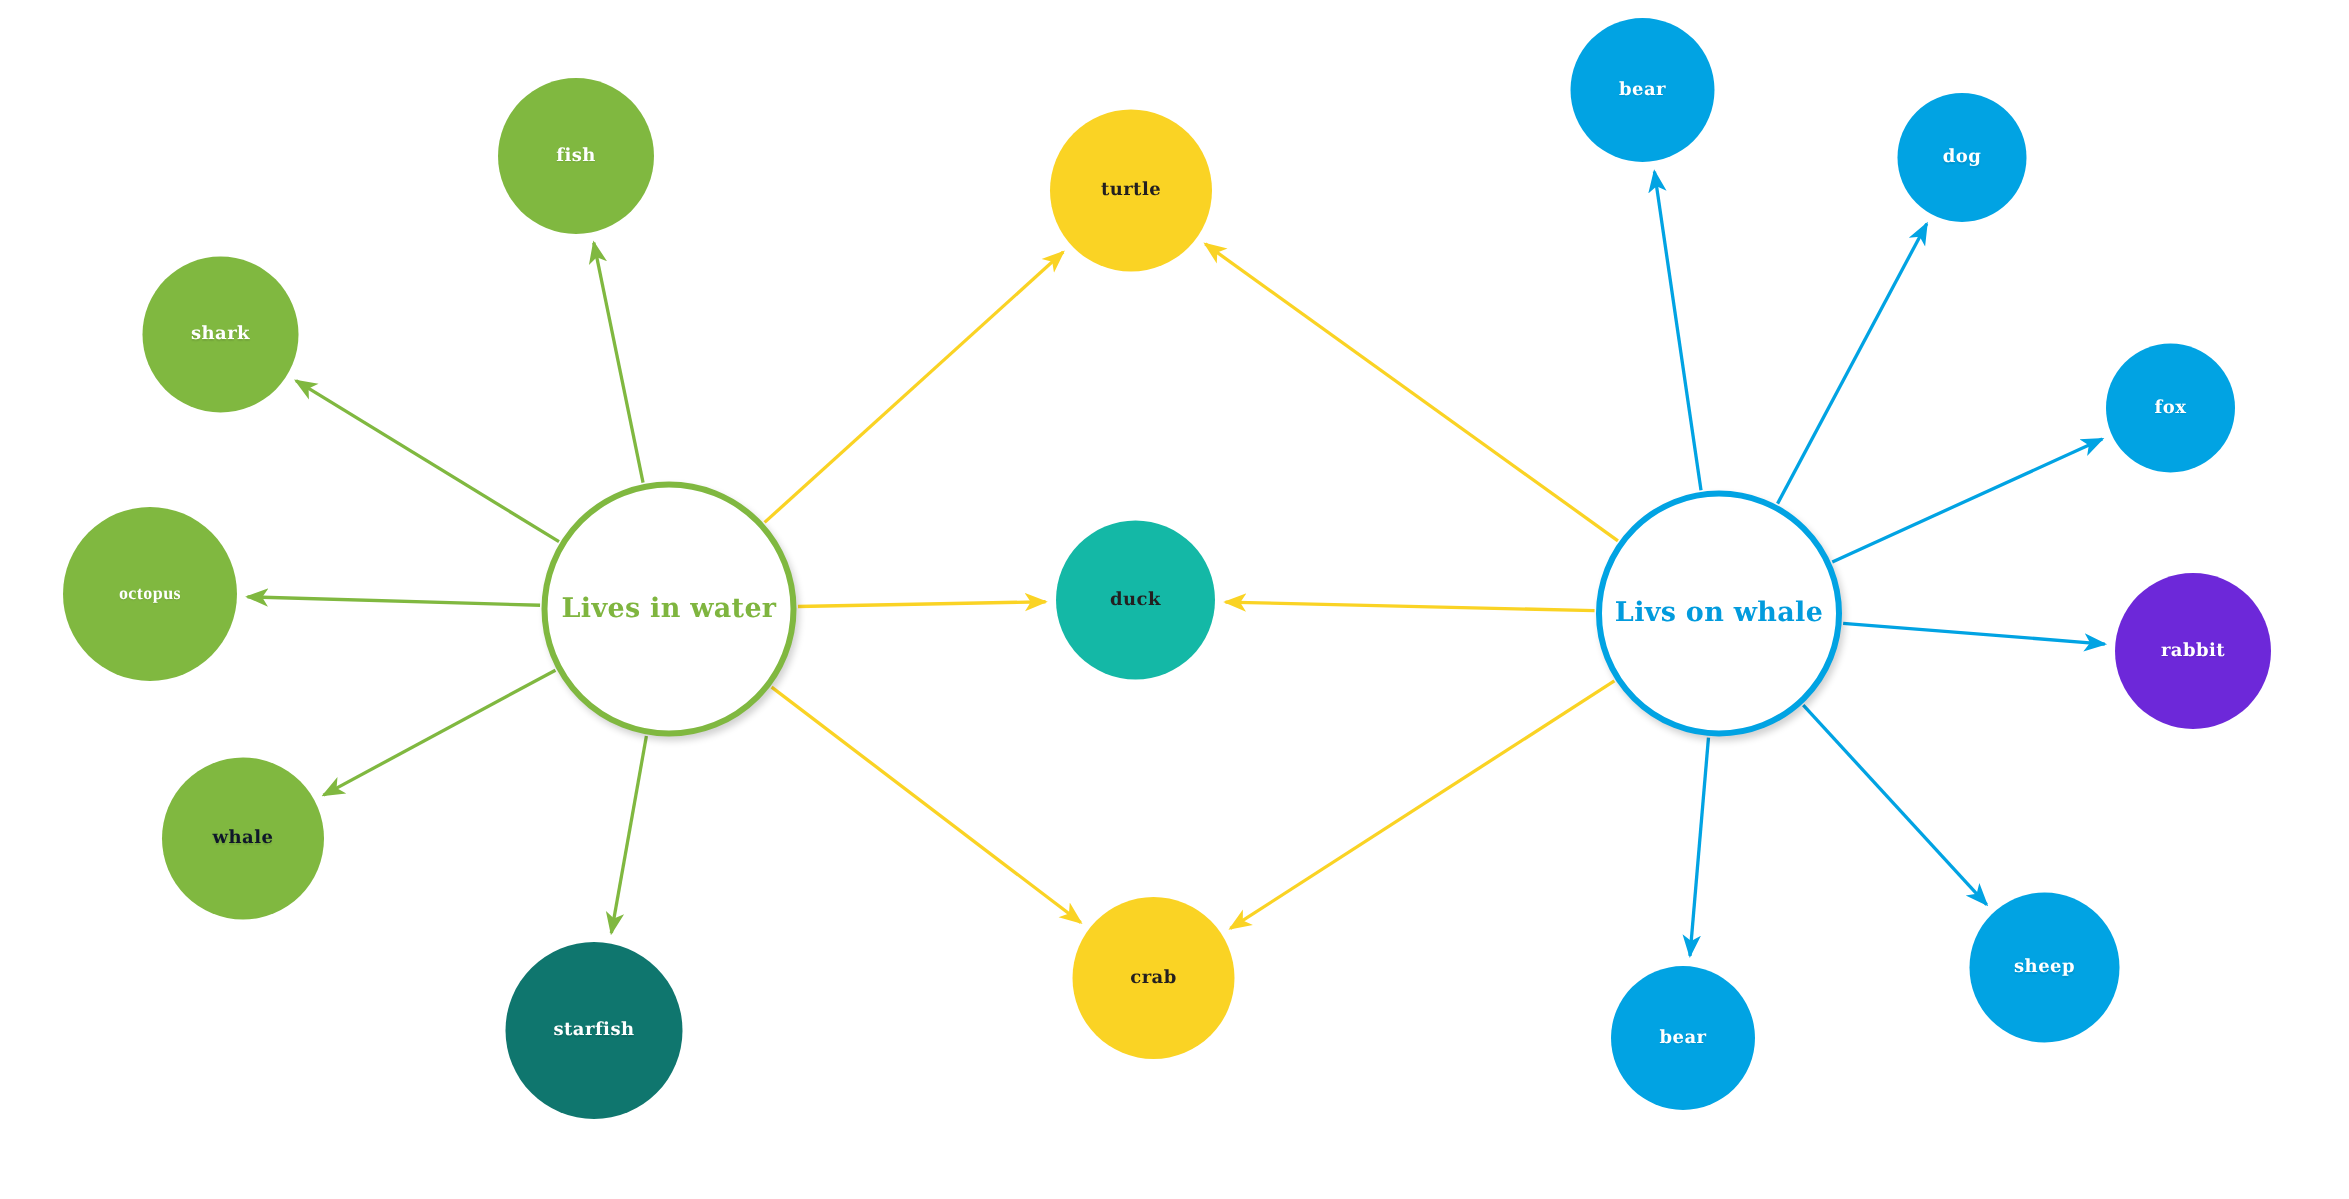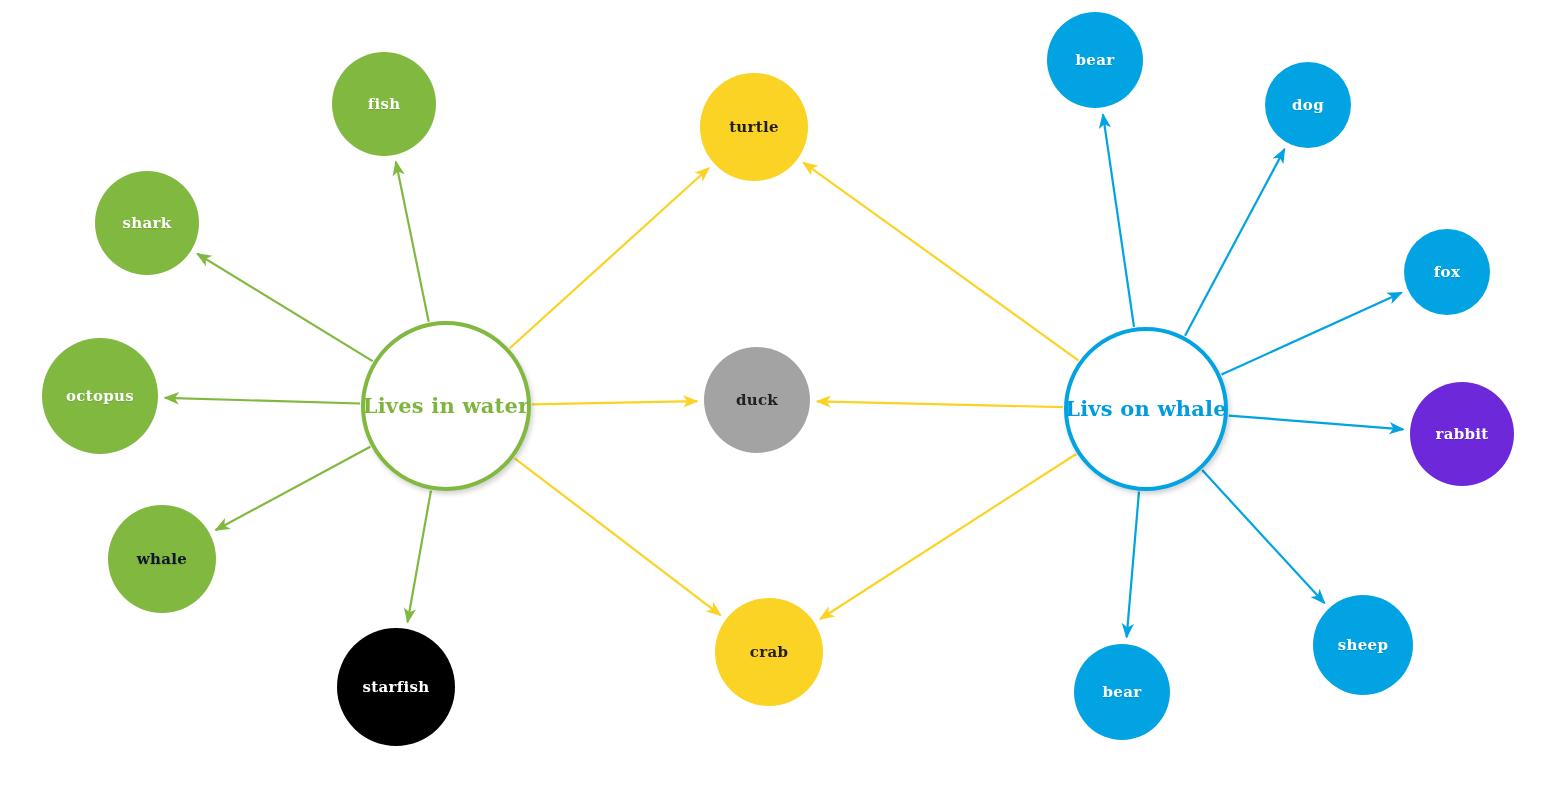--- a/index.html
+++ b/index.html
@@ -44,26 +44,26 @@
   .node-leaf.dark-text {
     color: #231f20;
     text-shadow: none;
   }
   .node-hub {
     background: #ffffff;
     box-shadow: 2px 3px 5px rgba(0,0,0,0.18);
     font-weight: bold;
   }
   .hub-label {
-    font-size: 21px;
+    font-size: 18px;
     letter-spacing: 0.2px;
     white-space: nowrap;
   }
   .leaf-label {
-    font-size: 15px;
+    font-size: 12px;
     white-space: nowrap;
   }
 </style>
 </head>
 <body>
 
 <div id="canvas-wrap">
   <svg id="edges" viewBox="0 0 1566 799" xmlns="http://www.w3.org/2000/svg">
     <defs id="arrow-defs">
         <marker id="arw0" viewBox="0 0 10 10" refX="9" refY="5" markerWidth="7" markerHeight="7" orient="auto-start-reverse" markerUnits="strokeWidth">
@@ -96,33 +96,33 @@
         <line x1="1138.986306793531" y1="491.70313239294825" x2="1126.6476280283832" y2="637.1967194986487" stroke="#01A3E3" stroke-width="2.2" stroke-linecap="butt" marker-end="url(#arw2)"></line>
       </g>
   </svg>
   <div id="node-layer">
       <div class="node node-leaf" style="left: 332px; top: 52px; width: 104px; height: 104px; background: rgb(128, 184, 64); color: rgb(255, 255, 255);">
         <span class="leaf-label">fish</span>
       </div>
       <div class="node node-leaf" style="left: 95px; top: 171px; width: 104px; height: 104px; background: rgb(128, 184, 64); color: rgb(255, 255, 255);">
         <span class="leaf-label">shark</span>
       </div>
-      <div class="node node-leaf" style="left: 42px; top: 338px; width: 116px; height: 116px; background: rgb(128, 184, 64); color: rgb(255, 255, 255);">
+      <div class="node node-leaf" style="left: 42px; top: 338px; width: 116px; height: 116px; background: rgb(128, 184, 64); color: rgb(255, 255, 255); font-family: Liberation Serif, serif;">
         <span class="leaf-label">octopus</span>
       </div>
       <div class="node node-leaf" style="left: 108px; top: 505px; width: 108px; height: 108px; background: rgb(128, 184, 64); color: #0f172a;">
         <span class="leaf-label">whale</span>
       </div>
-      <div class="node node-leaf" style="left: 337px; top: 628px; width: 118px; height: 118px; background: #000000; color: rgb(255, 255, 255);">
+      <div class="node node-leaf" style="left: 337px; top: 628px; width: 118px; height: 118px; background: #0f766e; color: rgb(255, 255, 255);">
         <span class="leaf-label">starfish</span>
       </div>
       <div class="node node-leaf dark-text" style="left: 700px; top: 73px; width: 108px; height: 108px; background: rgb(250, 211, 36); color: rgb(35, 31, 32);">
         <span class="leaf-label">turtle</span>
       </div>
-      <div class="node node-leaf dark-text" style="left: 704px; top: 347px; width: 106px; height: 106px; background: #a3a3a3; color: rgb(35, 31, 32); justify-content: center;">
+      <div class="node node-leaf dark-text" style="left: 704px; top: 347px; width: 106px; height: 106px; background: #14b8a6; color: rgb(35, 31, 32); justify-content: center;">
         <span class="leaf-label">duck</span>
       </div>
       <div class="node node-leaf dark-text" style="left: 715px; top: 598px; width: 108px; height: 108px; background: rgb(250, 211, 36); color: rgb(35, 31, 32);">
         <span class="leaf-label">crab</span>
       </div>
       <div class="node node-leaf" style="left: 1047px; top: 12px; width: 96px; height: 96px; background: rgb(1, 163, 227); color: rgb(255, 255, 255);">
         <span class="leaf-label">bear</span>
       </div>
       <div class="node node-leaf" style="left: 1265px; top: 62px; width: 86px; height: 86px; background: rgb(1, 163, 227); color: rgb(255, 255, 255);">
         <span class="leaf-label">dog</span>

